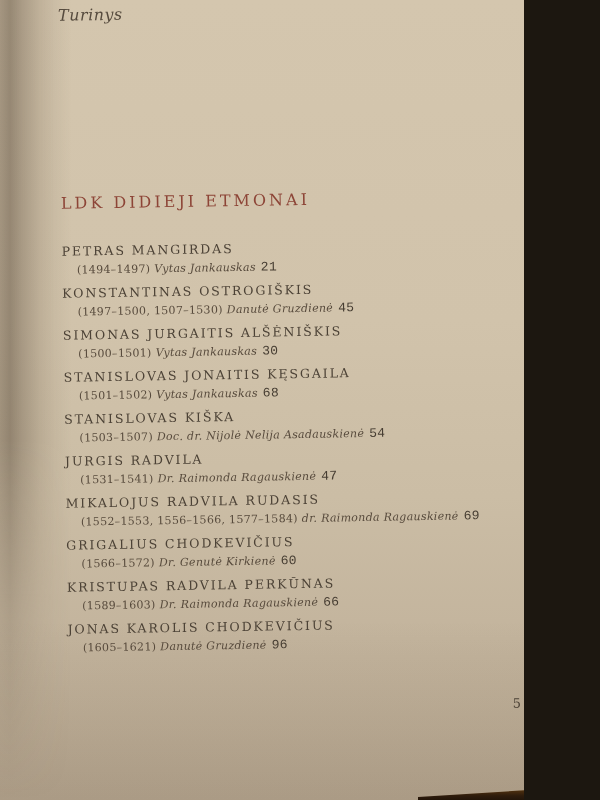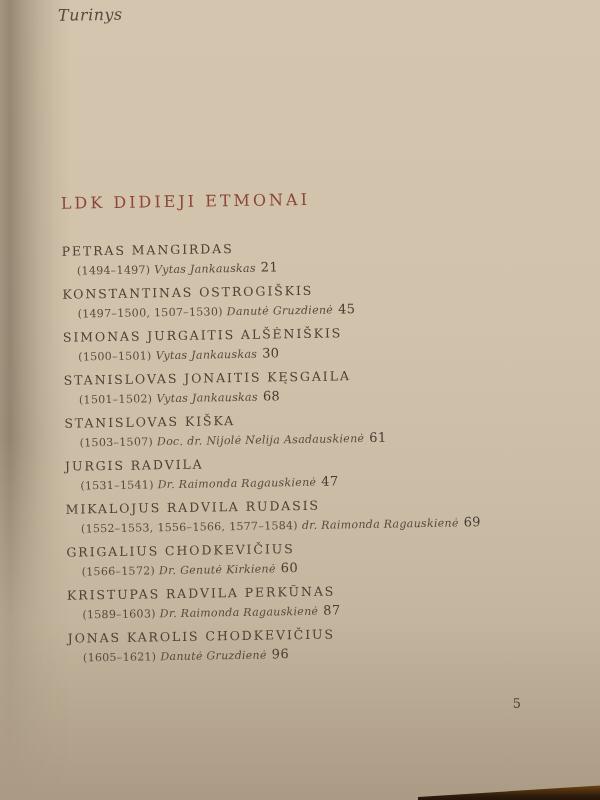--- a/index.html
+++ b/index.html
@@ -2,21 +2,21 @@
 <html><head>
 <meta charset="utf-8">
 <style>
   html, body {
     margin: 0;
     padding: 0;
     background: #1c1710;
   }
   .photo {
     position: relative;
-    width: 600px;
+    width: 524px;
     height: 800px;
     overflow: hidden;
     font-family: "DejaVu Serif", "Liberation Serif", serif;
     background:
       linear-gradient(180deg, #d4c6ae 0%, #d1c3ab 40%, #cbbda5 62%, #c2b39c 82%, #beae97 100%);
   }
   
   .left-shade {
     position: absolute;
     left: 0; top: 0;
@@ -93,20 +93,21 @@
     white-space: nowrap;
   }
   .entry-author {
     font-style: italic;
     margin-left: 4px;
   }
   .entry-page {
     font-size: 13px;
     margin-left: 5px;
     color: #473e33;
+    font-family: Liberation Mono, monospace;
   }
   .folio {
     position: absolute;
     left: 508px; top: 699px;
     font-size: 13px;
     color: #4c4236;
   }
 </style>
 </head>
 <body>
@@ -138,41 +139,41 @@
         <div class="entry-sub"><span class="entry-dates">(1500–1501)</span><span class="entry-author">Vytas Jankauskas</span><span class="entry-page">30</span></div>
       </div>
 
       <div class="entry">
         <div class="entry-name">STANISLOVAS JONAITIS KĘSGAILA</div>
         <div class="entry-sub"><span class="entry-dates">(1501–1502)</span><span class="entry-author">Vytas Jankauskas</span><span class="entry-page">68</span></div>
       </div>
 
       <div class="entry">
         <div class="entry-name">STANISLOVAS KIŠKA</div>
-        <div class="entry-sub"><span class="entry-dates">(1503–1507)</span><span class="entry-author">Doc. dr. Nijolė Nelija Asadauskienė</span><span class="entry-page">61</span></div>
+        <div class="entry-sub"><span class="entry-dates">(1503–1507)</span><span class="entry-author">Doc. dr. Nijolė Nelija Asadauskienė</span><span class="entry-page">54</span></div>
       </div>
 
       <div class="entry">
         <div class="entry-name">JURGIS RADVILA</div>
         <div class="entry-sub"><span class="entry-dates">(1531–1541)</span><span class="entry-author">Dr. Raimonda Ragauskienė</span><span class="entry-page">47</span></div>
       </div>
 
       <div class="entry">
         <div class="entry-name">MIKALOJUS RADVILA RUDASIS</div>
         <div class="entry-sub"><span class="entry-dates">(1552–1553, 1556–1566, 1577–1584)</span><span class="entry-author">dr. Raimonda Ragauskienė</span><span class="entry-page">69</span></div>
       </div>
 
       <div class="entry">
         <div class="entry-name">GRIGALIUS CHODKEVIČIUS</div>
         <div class="entry-sub"><span class="entry-dates">(1566–1572)</span><span class="entry-author">Dr. Genutė Kirkienė</span><span class="entry-page">60</span></div>
       </div>
 
       <div class="entry">
         <div class="entry-name">KRISTUPAS RADVILA PERKŪNAS</div>
-        <div class="entry-sub"><span class="entry-dates">(1589–1603)</span><span class="entry-author">Dr. Raimonda Ragauskienė</span><span class="entry-page">87</span></div>
+        <div class="entry-sub"><span class="entry-dates">(1589–1603)</span><span class="entry-author">Dr. Raimonda Ragauskienė</span><span class="entry-page">66</span></div>
       </div>
 
       <div class="entry">
         <div class="entry-name">JONAS KAROLIS CHODKEVIČIUS</div>
         <div class="entry-sub"><span class="entry-dates">(1605–1621)</span><span class="entry-author">Danutė Gruzdienė</span><span class="entry-page">96</span></div>
       </div>
 
     </div>
 
     <div class="folio">5</div>

